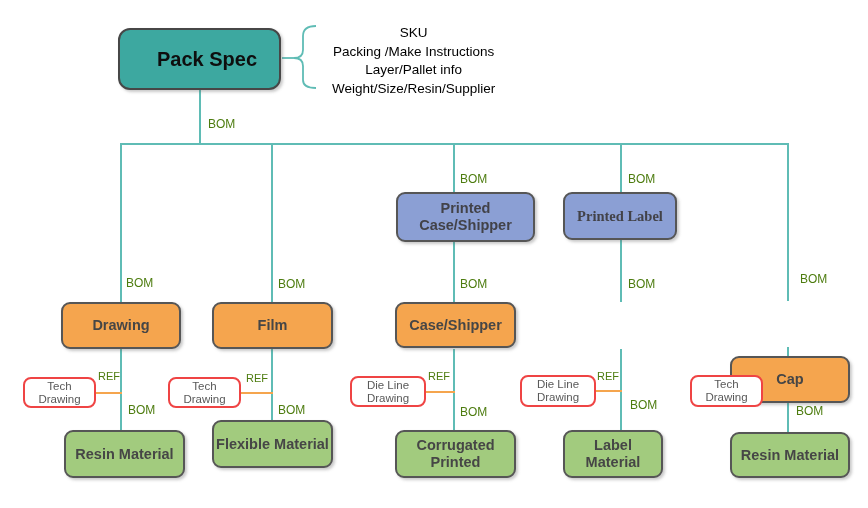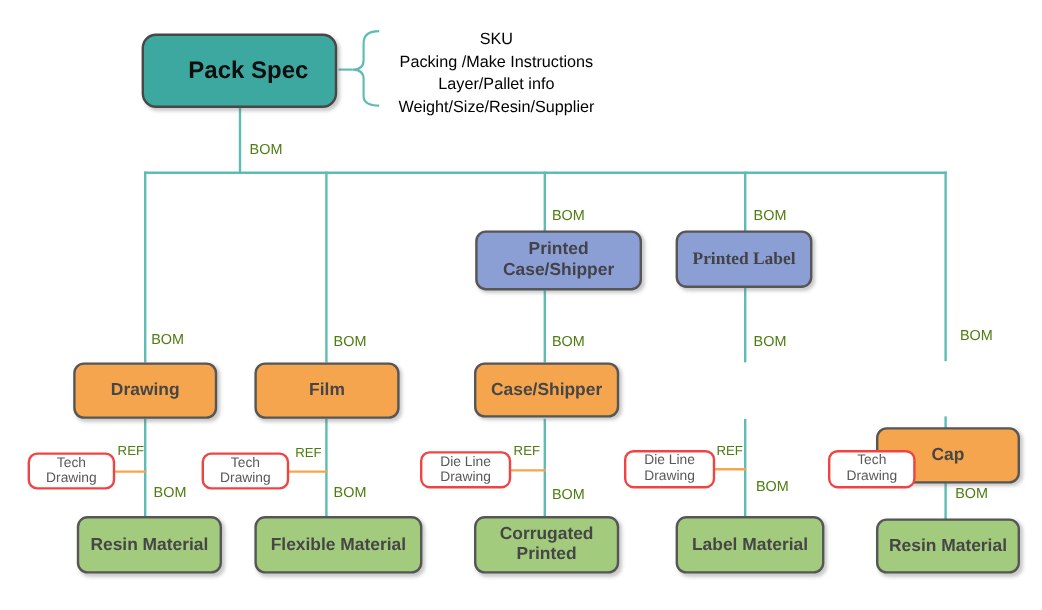--- a/index.html
+++ b/index.html
@@ -96,23 +96,23 @@
   <div class="box orange" style="left:395px;top:302px;width:121px;height:46px;">Case/Shipper</div>
   <div class="box orange" style="left:730px;top:311px;width:120px;height:47px;margin-top:45px;">Cap</div>
 
   <div class="box drawing" style="left:23px;top:377px;width:73px;height:31px;">Tech Drawing</div>
   <div class="box drawing" style="left:168px;top:377px;width:73px;height:31px;">Tech Drawing</div>
   <div class="box drawing" style="left:350px;top:376px;width:76px;height:31px;">Die Line Drawing</div>
   <div class="box drawing" style="left:520px;top:375px;width:76px;height:32px;">Die Line Drawing</div>
   <div class="box drawing" style="left:690px;top:375px;width:73px;height:32px;">Tech Drawing</div>
 
   <div class="box green" style="left:64px;top:430px;width:121px;height:48px;">Resin Material</div>
-  <div class="box green" style="left:212px;top:430px;width:140px;height:48px;">Flexible Material</div>
+  <div class="box green" style="left:212px;top:420px;width:121px;height:48px;">Flexible Material</div>
   <div class="box green" style="left:395px;top:430px;width:121px;height:48px;">Corrugated Printed</div>
-  <div class="box green" style="left:563px;top:430px;width:124px;height:48px;">Label Material</div>
+  <div class="box green" style="left:563px;top:430px;width:100px;height:48px;">Label Material</div>
   <div class="box green" style="left:730px;top:432px;width:120px;height:46px;">Resin Material</div>
 
   <span class="edge-label" style="left:208px;top:117px;">BOM</span>
   <span class="edge-label" style="left:460px;top:172px;">BOM</span>
   <span class="edge-label" style="left:628px;top:172px;">BOM</span>
   <span class="edge-label" style="left:126px;top:276px;">BOM</span>
   <span class="edge-label" style="left:278px;top:277px;">BOM</span>
   <span class="edge-label" style="left:460px;top:277px;">BOM</span>
   <span class="edge-label" style="left:628px;top:277px;">BOM</span>
   <span class="edge-label" style="left:800px;top:272px;">BOM</span>

